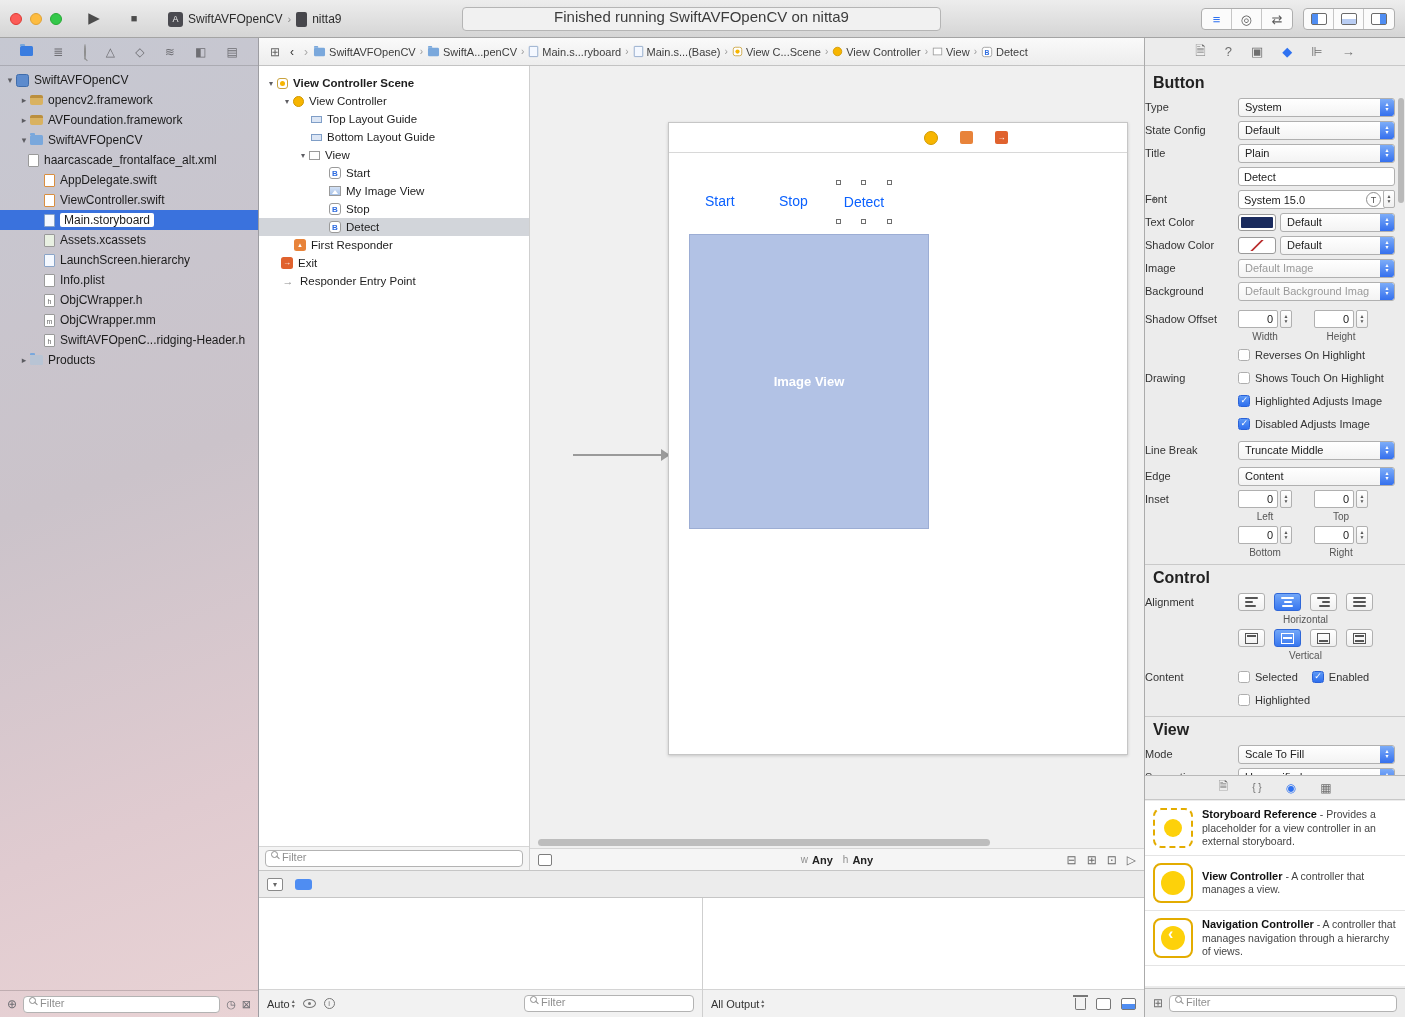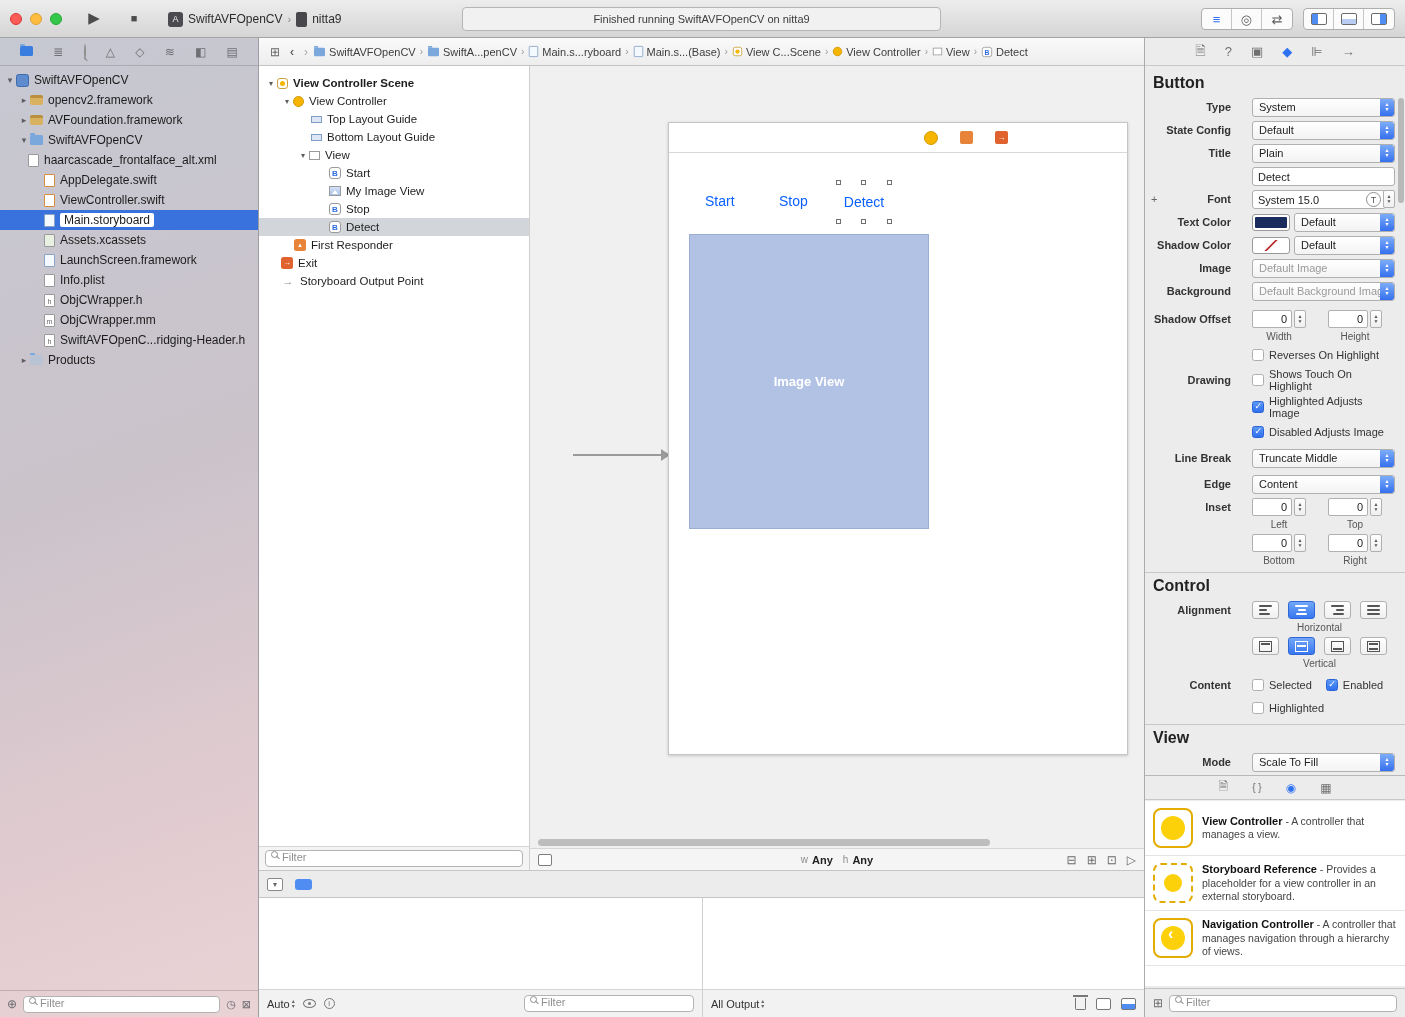--- a/index.html
+++ b/index.html
@@ -19,21 +19,21 @@
   .runbtn { position:absolute; top:6px; width:28px; height:24px; display:flex;
     align-items:center; justify-content:center; color:#4c4c4c; font-size:15px; }
   .scheme { position:absolute; left:168px; top:8px; height:22px; display:flex;
     align-items:center; gap:5px; font-size:12px; color:#2c2c2c; }
   .appic { width:15px; height:15px; border-radius:3px; background:#4a4a50;
     color:#eee; font-size:9px; display:flex; align-items:center; justify-content:center; }
   .devic { width:11px; height:15px; border-radius:2px; background:#47474c; }
   .crum-sep { color:#8e8e8e; font-size:11px; }
   .status { position:absolute; left:462px; top:7px; width:479px; height:24px;
     background:#f1f1f1; border:1px solid #b5b5b5; border-radius:4px;
-    display:flex; align-items:center; justify-content:center; font-size:11px; color:#3c3c3c; }
+    display:flex; justify-content:center; font-size:15px; color:#3c3c3c; }
   .tb-right { position:absolute; right:10px; top:8px; display:flex; gap:10px; align-items:center; }
   .segset { display:flex; border:1px solid #aeaeae; border-radius:4px; overflow:hidden; background:#fbfbfb; }
   .segset > span { width:30px; height:20px; display:flex; align-items:center;
     justify-content:center; border-right:1px solid #c6c6c6; font-size:13px; color:#5a5a5a; }
   .segset > span:last-child { border-right:none; }
   .pane-g { width:16px; height:12px; border:1px solid #6b6b6b; border-radius:2px; position:relative; background:#fff; }
   .pane-g.lf::after { content:""; position:absolute; left:0; top:0; bottom:0; width:6px; background:#4f8df2; }
   .pane-g.bt::after { content:""; position:absolute; left:0; right:0; bottom:0; height:5px; background:#b9cdf3; }
   .pane-g.rt::after { content:""; position:absolute; right:0; top:0; bottom:0; width:6px; background:#4f8df2; }
 
@@ -167,21 +167,21 @@
   #inspector { position:absolute; right:0; top:38px; width:261px; bottom:0; background:#ececec;
     border-left:1px solid #ababab; }
   .insp-tabs { height:28px; border-bottom:1px solid #c8c8c8; display:flex; align-items:center;
     justify-content:center; gap:19px; color:#6f6f6f; font-size:13px; }
   .insp-tabs .on { color:#2f72f1; }
   .attrs { position:absolute; left:0; right:0; top:28px; height:709px; overflow:hidden; padding-top:4px; }
   .vsb { position:absolute; right:1px; top:32px; width:6px; height:105px; background:#b9b9b9; border-radius:3px; }
   .sec-h { font-size:16px; font-weight:bold; color:#222; padding:4px 0 2px 8px; }
   .sec-div { border-top:1px solid #c9c9c9; margin-top:6px; }
   .irow { display:flex; align-items:center; margin:3px 10px 3px 0; position:relative; min-height:20px; }
-  .ilabel { width:86px; flex-shrink:0; text-align:right; font-size:11px; color:#333; margin-right:21px;font-weight:bold; }
+  .ilabel { width:86px; flex-shrink:0; font-size:11px; color:#333; margin-right:7px; }
   .icap { font-size:10px; color:#555; text-align:center; }
   .plus { position:absolute; left:6px; color:#666; font-size:11px; }
   .popup { flex:1; display:flex; align-items:center; height:19px; background:linear-gradient(#fff,#f3f3f3);
     border:1px solid #b0b0b0; border-radius:3px; padding-left:6px; font-size:11px; overflow:hidden; }
   .popup .pval { flex:1; white-space:nowrap; overflow:hidden; }
   .popup .pval.ph { color:#9a9a9a; }
   .caps { width:14px; height:17px; margin-left:auto; background:linear-gradient(#7cacf8,#3570ee);
     border-radius:0 2px 2px 0; color:#fff; display:flex; flex-direction:column; align-items:center;
     justify-content:center; font-size:6px; line-height:5px; flex-shrink:0; }
   .tfield { flex:1; height:19px; background:#fff; border:1px solid #b0b0b0; border-radius:3px;
@@ -326,21 +326,21 @@
     <div class="frow sel" style="padding-left:44px">
         <i class="ic ic-doc sb"></i>
         <span class="name">Main.storyboard</span>
       </div>
     <div class="frow" style="padding-left:44px">
         <i class="ic ic-doc" style="background:#e8f0e2"></i>
         <span class="name">Assets.xcassets</span>
       </div>
     <div class="frow" style="padding-left:44px">
         <i class="ic ic-doc sb"></i>
-        <span class="name">LaunchScreen.framework</span>
+        <span class="name">LaunchScreen.hierarchy</span>
       </div>
     <div class="frow" style="padding-left:44px">
         <i class="ic ic-doc"></i>
         <span class="name">Info.plist</span>
       </div>
     <div class="frow" style="padding-left:44px">
         <i class="ic ic-doc h"></i>
         <span class="name">ObjCWrapper.h</span>
       </div>
     <div class="frow" style="padding-left:44px">
@@ -457,21 +457,21 @@
     <div class="orow" style="padding-left:35px">
         <i class="ic oc-resp"></i>
         <span>First Responder</span>
       </div>
     <div class="orow" style="padding-left:22px">
         <i class="ic oc-exit"></i>
         <span>Exit</span>
       </div>
     <div class="orow" style="padding-left:22px">
         <i class="ic oc-entry">→</i>
-        <span>Storyboard Output Point</span>
+        <span>Responder Entry Point</span>
       </div>
     <div class="out-filter">
       <div class="ffield">
         <i class="mag"></i>
         <span>Filter</span>
       </div>
     </div>
   </div>
 
   <div class="canvas">
@@ -895,30 +895,30 @@
   </div>
 
   <div class="lib-tabs">
     <span>🗎</span>
     <span style="font-size:10px">{ }</span>
     <span class="on">◉</span>
     <span>▦</span>
   </div>
   <div class="lib-list">
     <div class="lib-item">
+      <span class="lib-ic dashed">
+          <span class="ball" style="width:18px;height:18px"></span>
+        </span>
+      <span class="lib-txt"><b>Storyboard Reference</b> <span>- Provides a placeholder for a view controller in an external storyboard.</span></span>
+    </div>
+    <div class="lib-item">
       <span class="lib-ic">
           <span class="ball"></span>
         </span>
       <span class="lib-txt"><b>View Controller</b> <span>- A controller that manages a view.</span></span>
-    </div>
-    <div class="lib-item">
-      <span class="lib-ic dashed">
-          <span class="ball" style="width:18px;height:18px"></span>
-        </span>
-      <span class="lib-txt"><b>Storyboard Reference</b> <span>- Provides a placeholder for a view controller in an external storyboard.</span></span>
     </div>
     <div class="lib-item">
       <span class="lib-ic">
           <span class="ball nav"></span>
         </span>
       <span class="lib-txt"><b>Navigation Controller</b> <span>- A controller that manages navigation through a hierarchy of views.</span></span>
     </div>
   </div>
   <div class="lib-filter">
     <span class="gridic">⊞</span>

